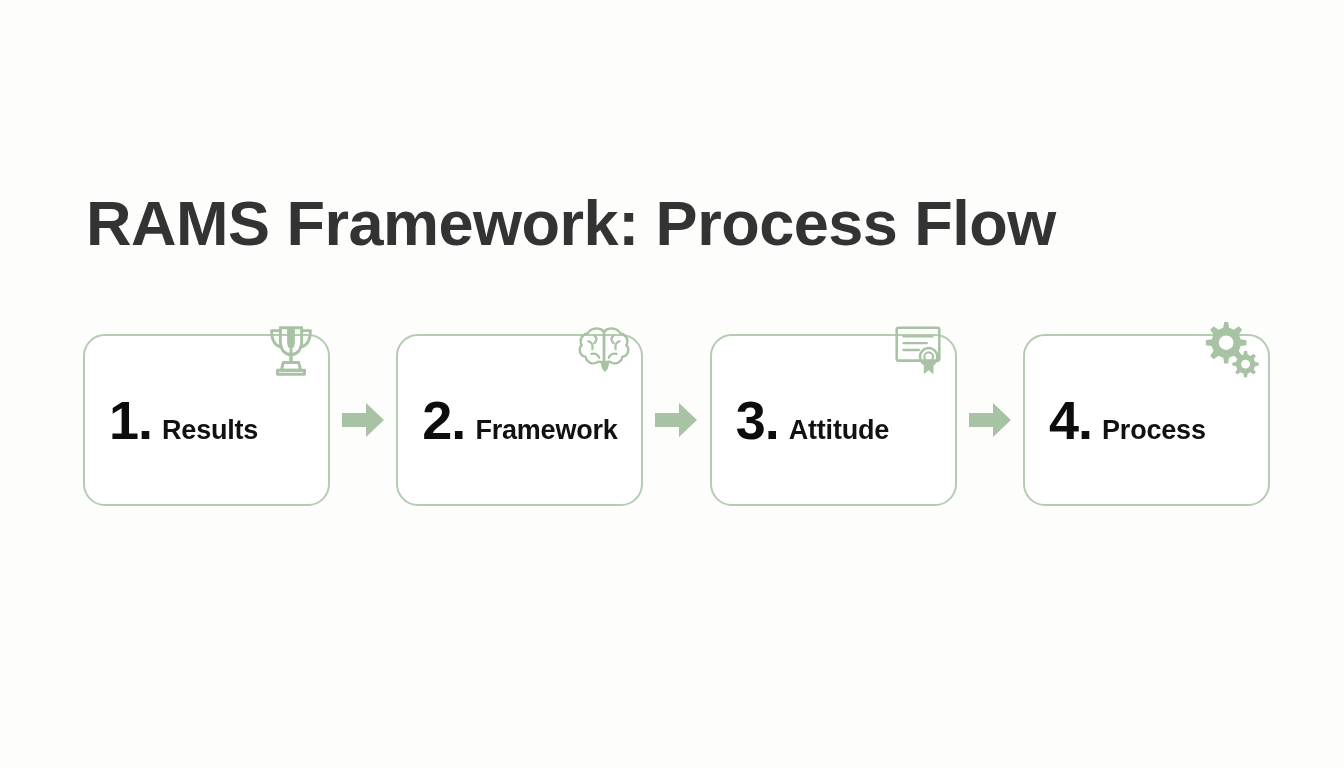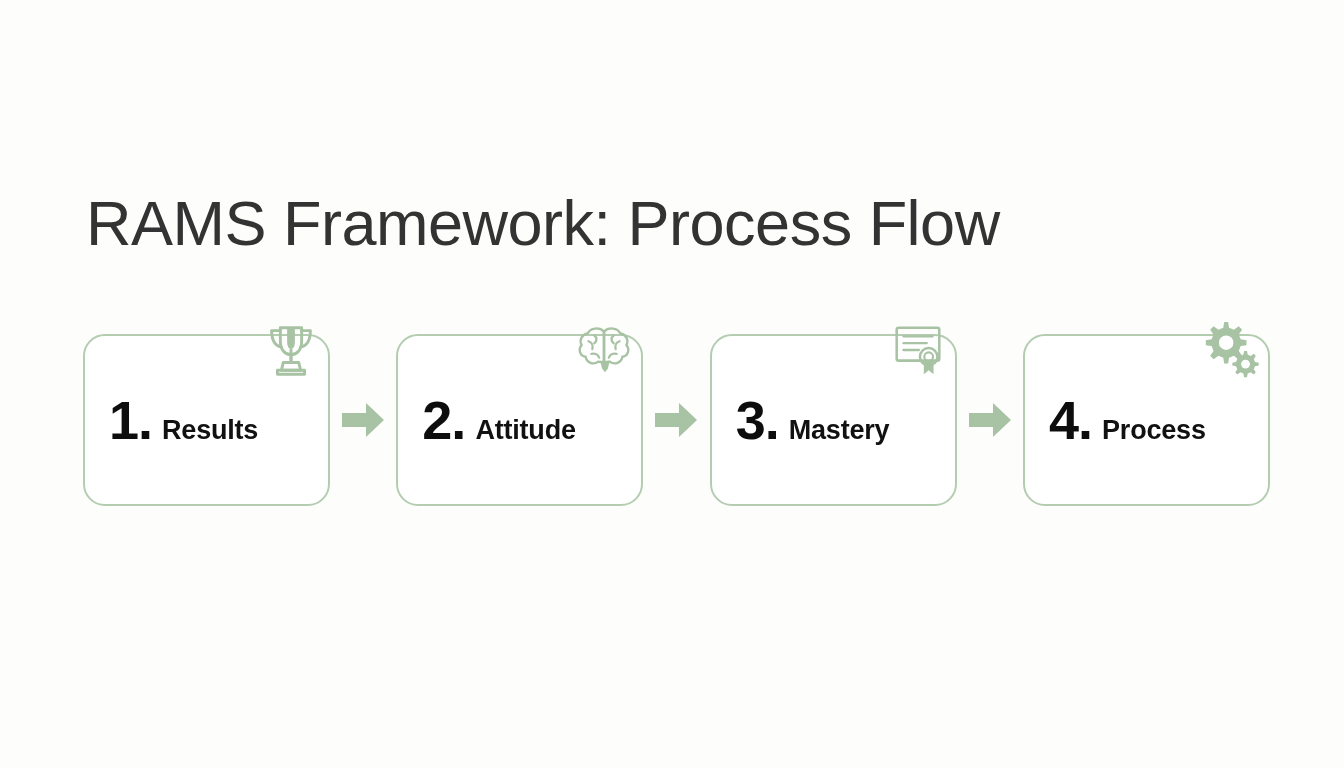--- a/index.html
+++ b/index.html
@@ -21,21 +21,21 @@
     inset: 0;
     background: #fdfdfc;
   }
 
   
   .slide-title {
     position: absolute;
     left: 86px;
     top: 148px;
     font-size: 63px;
-    font-weight: 400;
+    font-weight: 700;
     letter-spacing: -0.5px;
     color: #333333;
     line-height: 1.05;
     white-space: nowrap;
   }
 
   
   .flow-row {
     position: absolute;
     left: 83px;
@@ -162,21 +162,21 @@
             <path d="M19 37 C23 36 26 38 27 41"></path>
             <path d="M42 18 C39 20 39 24 42 26"></path>
             <path d="M48 24 C45 25 43 28 44 32"></path>
             <path d="M45 37 C41 36 38 38 37 41"></path>
           </g>
           <path d="M28 44 L38 44 L36 52 L33 56 L30 52 Z" fill="#a8c2a4"></path>
         </svg>
       </span>
       <div class="card-inner">
         <span class="step-number">2.</span>
-        <span class="step-label">Attitude</span>
+        <span class="step-label">Framework</span>
       </div>
     </div>
 
     <div class="arrow-connector">
       <span>
         <svg viewBox="0 0 46 40" xmlns="http://www.w3.org/2000/svg">
           <path d="M2 13 H26 V3 L44 20 L26 37 V27 H2 Z" fill="#a8c2a4"></path>
         </svg>
       </span>
     </div>
@@ -190,21 +190,21 @@
             <path d="M17 26 H41"></path>
             <path d="M17 33 H33"></path>
           </g>
           <path d="M38 44 L38 58 L43 54 L48 58 L48 44 Z" fill="#a8c2a4"></path>
           <circle cx="43" cy="40" r="9" fill="none" stroke="#a8c2a4" stroke-width="2.6"></circle>
           <circle cx="43" cy="40" r="4.5" fill="none" stroke="#a8c2a4" stroke-width="2.2"></circle>
         </svg>
       </span>
       <div class="card-inner">
         <span class="step-number">3.</span>
-        <span class="step-label">Mastery</span>
+        <span class="step-label">Attitude</span>
       </div>
     </div>
 
     <div class="arrow-connector">
       <span>
         <svg viewBox="0 0 46 40" xmlns="http://www.w3.org/2000/svg">
           <path d="M2 13 H26 V3 L44 20 L26 37 V27 H2 Z" fill="#a8c2a4"></path>
         </svg>
       </span>
     </div>

